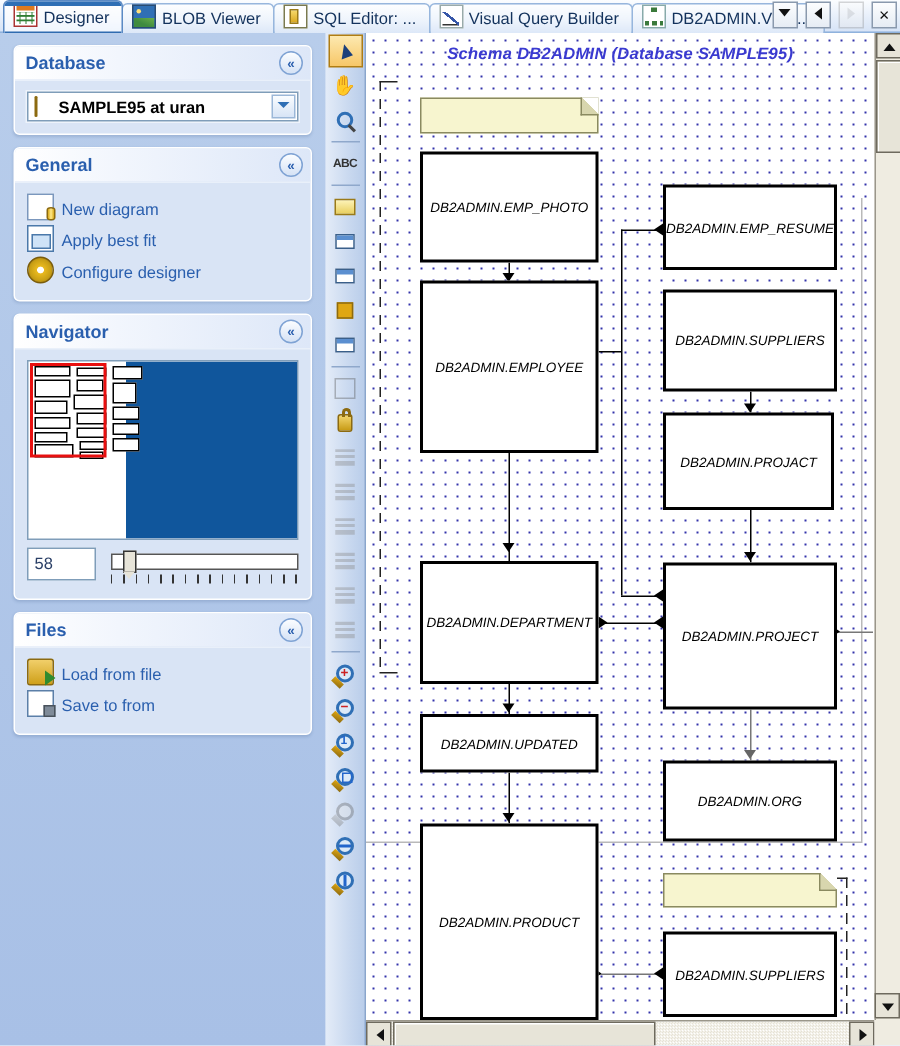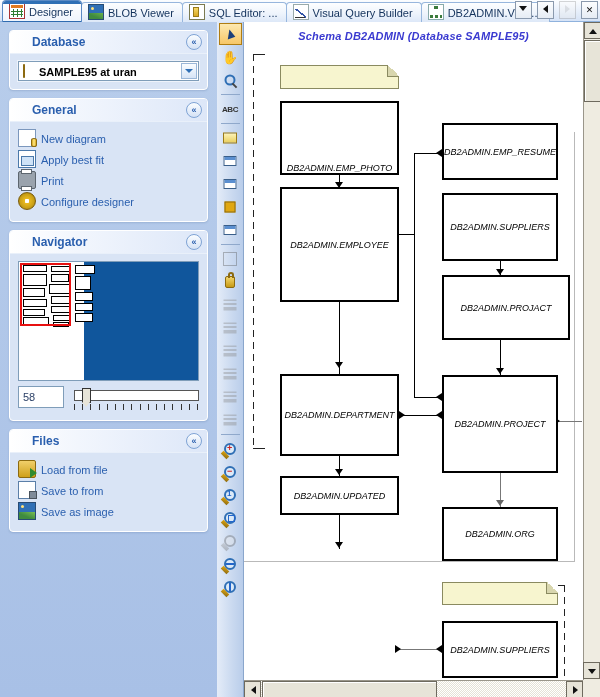--- a/index.html
+++ b/index.html
@@ -92,21 +92,21 @@
     margin:8px 9px 0 9px;
     background:#d9e4f5;
     border:1px solid #ffffff;
     border-radius:4px;
     box-shadow:0 1px 2px rgba(40,70,120,.18);
     overflow:hidden;
   }
   .phead{
     height:22px;line-height:22px;position:relative;
     background:linear-gradient(to right,#ffffff 0%,#f2f6fd 35%,#dde7f8 100%);
-    color:#2a5fae;font-weight:bold;font-size:12px;padding-left:22px;
+    color:#2a5fae;font-weight:bold;font-size:12px;padding-left:7px;
     border-bottom:1px solid #e9f0fa;
   }
   .pchev{
     position:absolute;right:5px;top:3px;width:16px;height:16px;border-radius:50%;
     background:linear-gradient(to bottom,#fbfdff,#d5e2f5);
     border:1px solid #7fa3d4;
     text-align:center;line-height:14px;font-size:9px;color:#2a5fae;font-weight:bold;
     box-sizing:border-box;
   }
   .pbody{padding:7px 8px 8px 8px;}
@@ -279,21 +279,20 @@
     </div>
 
     <div class="panel">
       <div class="phead">
         <span>General</span>
         <span class="pchev">«</span>
       </div>
       <div class="pbody" id="generalList">
           <div class="lrow"><span class="li i-newdia"></span><span class="lt">New diagram</span></div>
           <div class="lrow"><span class="li i-fit"></span><span class="lt">Apply best fit</span></div>
-          <div class="lrow"><span class="li i-print"></span><span class="lt">Print</span></div>
           <div class="lrow"><span class="li i-gear"></span><span class="lt">Configure designer</span></div>
         </div>
     </div>
 
     <div class="panel">
       <div class="phead">
         <span>Navigator</span>
         <span class="pchev">«</span>
       </div>
       <div class="pbody">
@@ -333,21 +332,20 @@
     </div>
 
     <div class="panel">
       <div class="phead">
         <span>Files</span>
         <span class="pchev">«</span>
       </div>
       <div class="pbody" id="filesList">
           <div class="lrow"><span class="li i-load"></span><span class="lt">Load from file</span></div>
           <div class="lrow"><span class="li i-save"></span><span class="lt">Save to from</span></div>
-          <div class="lrow"><span class="li i-img"></span><span class="lt">Save as image</span></div>
         </div>
     </div>
 
   </div>
 
   <div class="vtool" id="vtool">
       <div class="tool sel">
         <span class="g" style="width:0;height:0;border-left:5px solid transparent;border-bottom:9px solid #1b3f7a;border-right:3px solid transparent;transform:translate(-50%,-50%) rotate(-20deg);"></span>
       </div>
       <div class="tool">
@@ -471,46 +469,49 @@
         <div class="arw arw-d" style="left: 91px; top: 447px;"></div>
         <div class="conn" style="left: 95px; top: 493px; width: 1px; height: 34px;"></div>
         <div class="arw arw-d" style="left: 91px; top: 520px;"></div>
         <div class="connG" style="left: 256px; top: 451px; width: 1px; height: 34px;"></div>
         <div class="arw arw-dg" style="left: 252px; top: 478px;"></div>
         <div class="connG" style="left: 155px; top: 627px; width: 43px; height: 1px;"></div>
         <div class="arw arw-r" style="left: 151px; top: 623px;"></div>
         <div class="arw arw-l" style="left: 192px; top: 623px;"></div>
         <div class="connG" style="left: 314px; top: 399px; width: 24px; height: 1px;"></div>
         <div class="arw arw-r" style="left: 310px; top: 395px;"></div>
-        <div class="tbl" style="left: 36px; top: 79px; width: 119px; height: 74px; align-items: flex-end;">
+        <div class="tbl" style="left: 36px; top: 79px; width: 119px; height: 74px;">
           <span>DB2ADMIN.EMP_PHOTO</span>
         </div>
         <div class="tbl" style="left: 198px; top: 101px; width: 116px; height: 57px;">
           <span>DB2ADMIN.EMP_RESUME</span>
         </div>
         <div class="tbl" style="left: 36px; top: 165px; width: 119px; height: 115px;">
           <span>DB2ADMIN.EMPLOYEE</span>
         </div>
         <div class="tbl" style="left: 198px; top: 171px; width: 116px; height: 68px;">
           <span>DB2ADMIN.SUPPLIERS</span>
         </div>
-        <div class="tbl" style="left: 198px; top: 253px; width: 128px; height: 65px;">
+        <div class="tbl" style="left: 198px; top: 253px; width: 114px; height: 65px;">
           <span>DB2ADMIN.PROJACT</span>
         </div>
         <div class="tbl" style="left: 36px; top: 352px; width: 119px; height: 82px;">
           <span>DB2ADMIN.DEPARTMENT</span>
         </div>
         <div class="tbl" style="left: 198px; top: 353px; width: 116px; height: 98px;">
           <span>DB2ADMIN.PROJECT</span>
         </div>
         <div class="tbl" style="left: 36px; top: 454px; width: 119px; height: 39px;">
           <span>DB2ADMIN.UPDATED</span>
         </div>
         <div class="tbl" style="left: 198px; top: 485px; width: 116px; height: 54px;">
           <span>DB2ADMIN.ORG</span>
+        </div>
+        <div class="tbl" style="left: 36px; top: 527px; width: 119px; height: 131px;">
+          <span>DB2ADMIN.PRODUCT</span>
         </div>
         <div class="tbl" style="left: 198px; top: 599px; width: 116px; height: 57px;">
           <span>DB2ADMIN.SUPPLIERS</span>
         </div>
       </div>
 
     <div class="sbv">
       <div class="sbbtn" style="left:0;top:0;width:17px;height:17px;">
         <span style="position:absolute;left:4px;top:6px;width:0;height:0;border-left:4px solid transparent;border-right:4px solid transparent;border-bottom:5px solid #111;"></span>
       </div>

